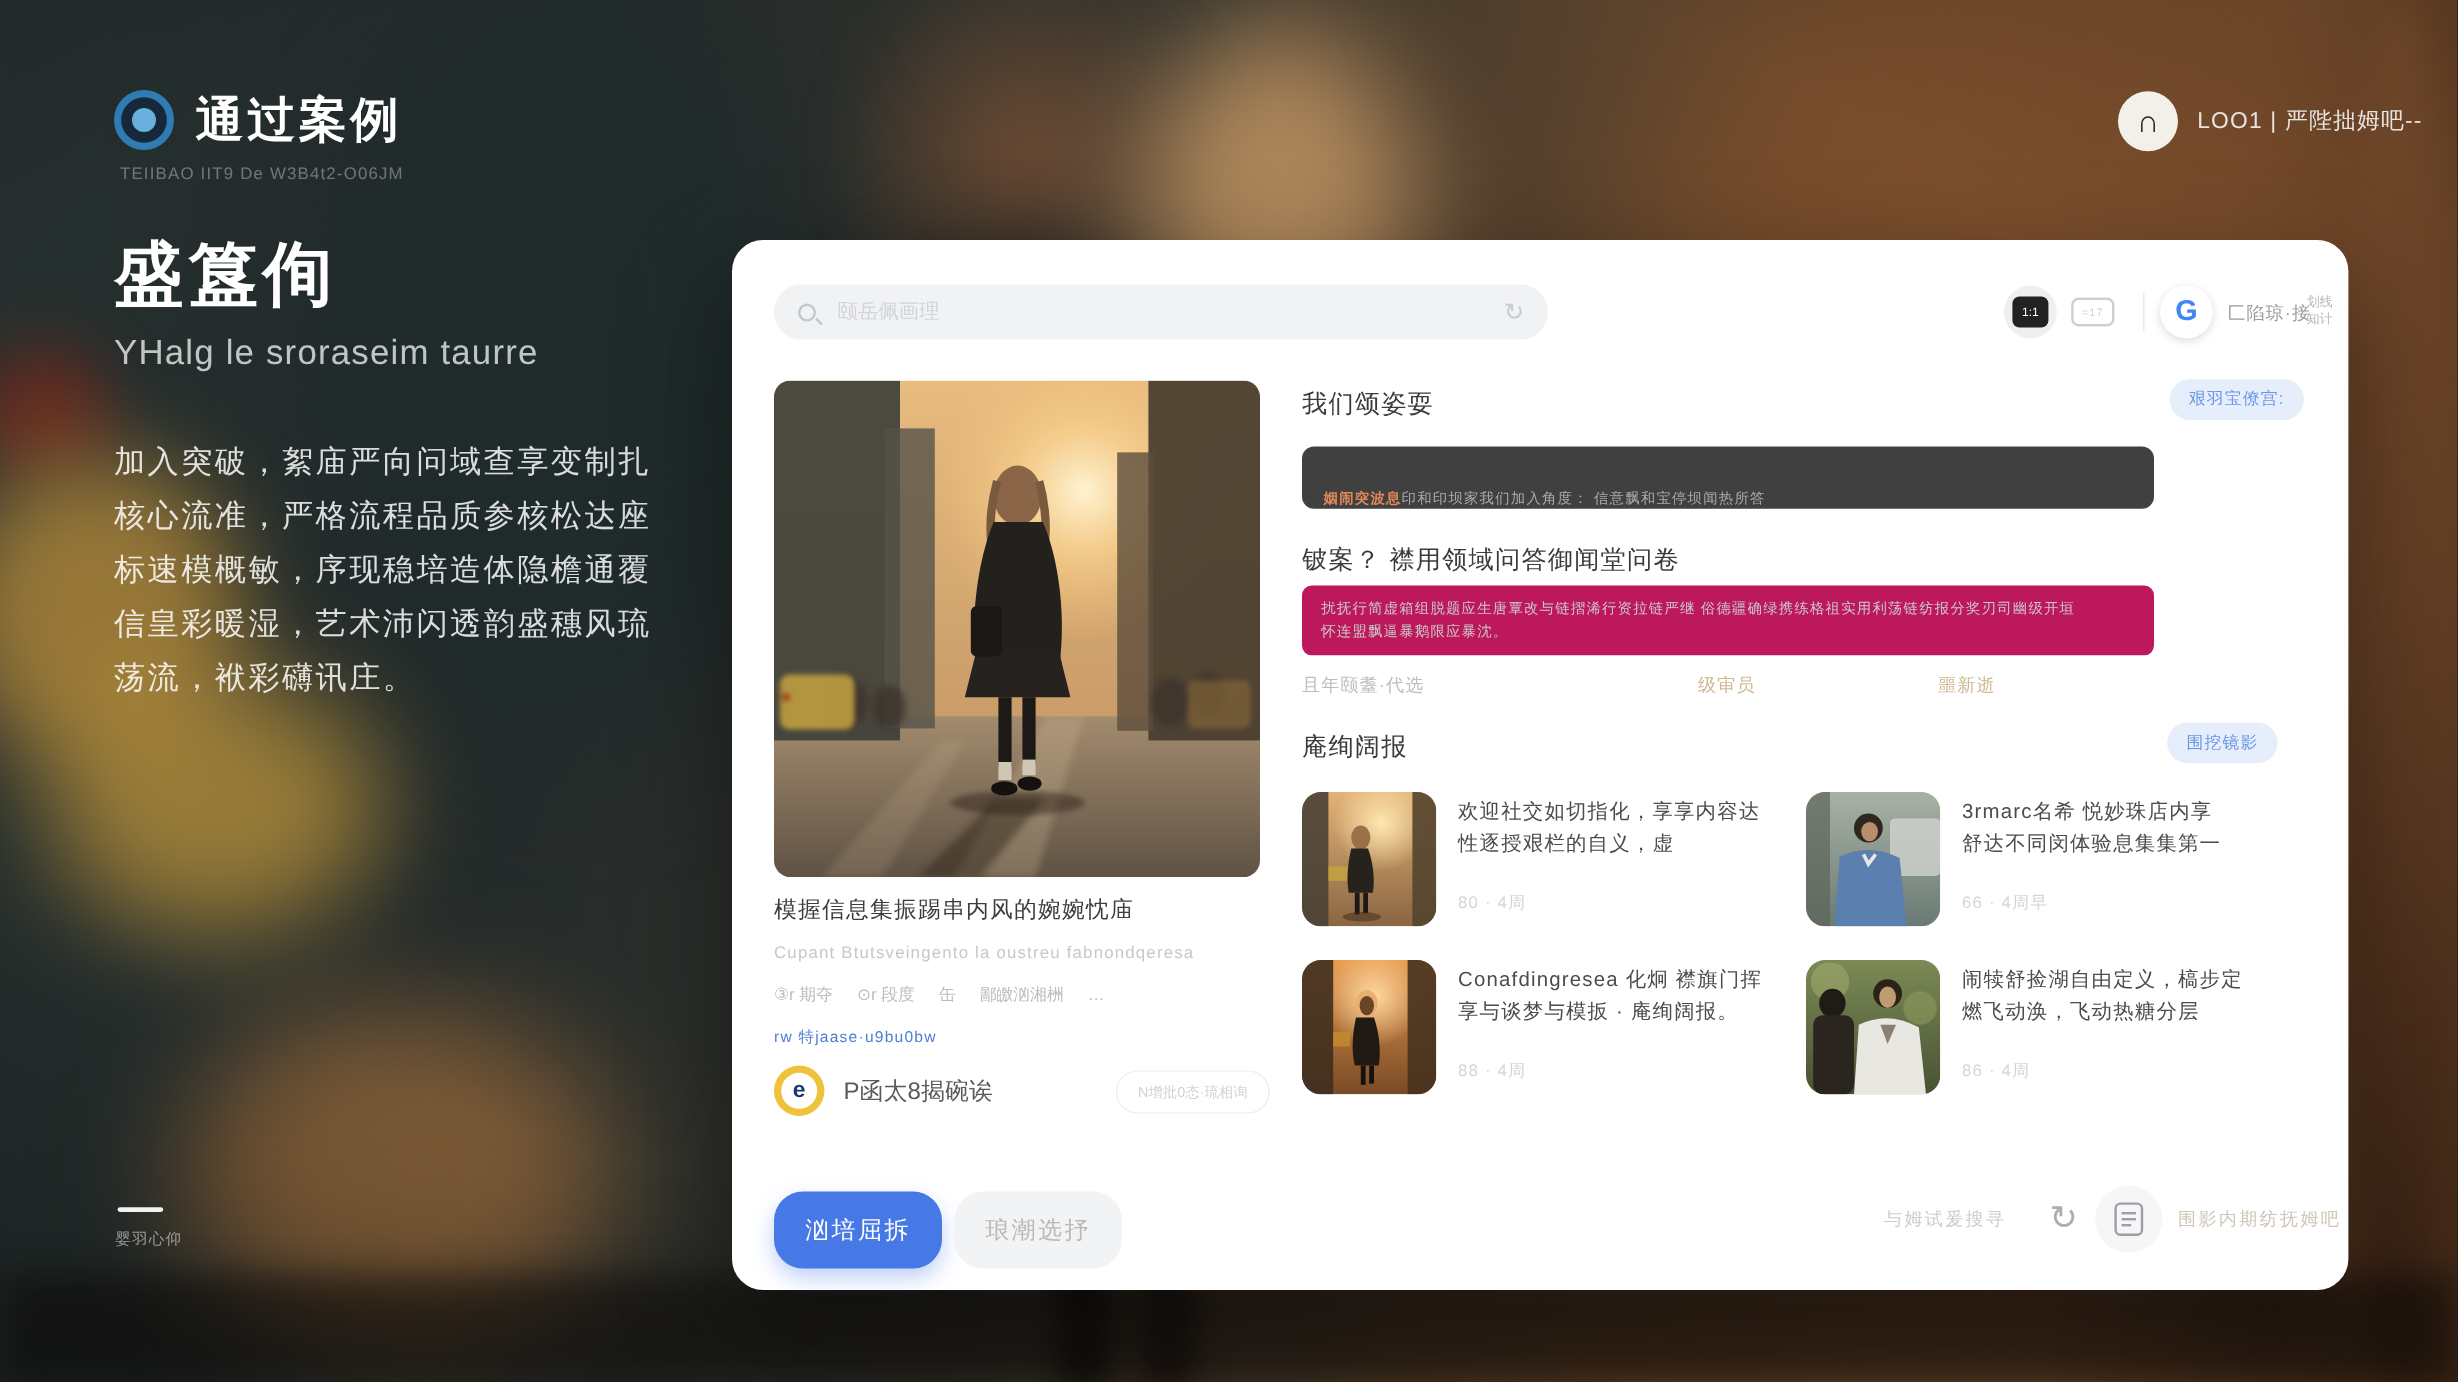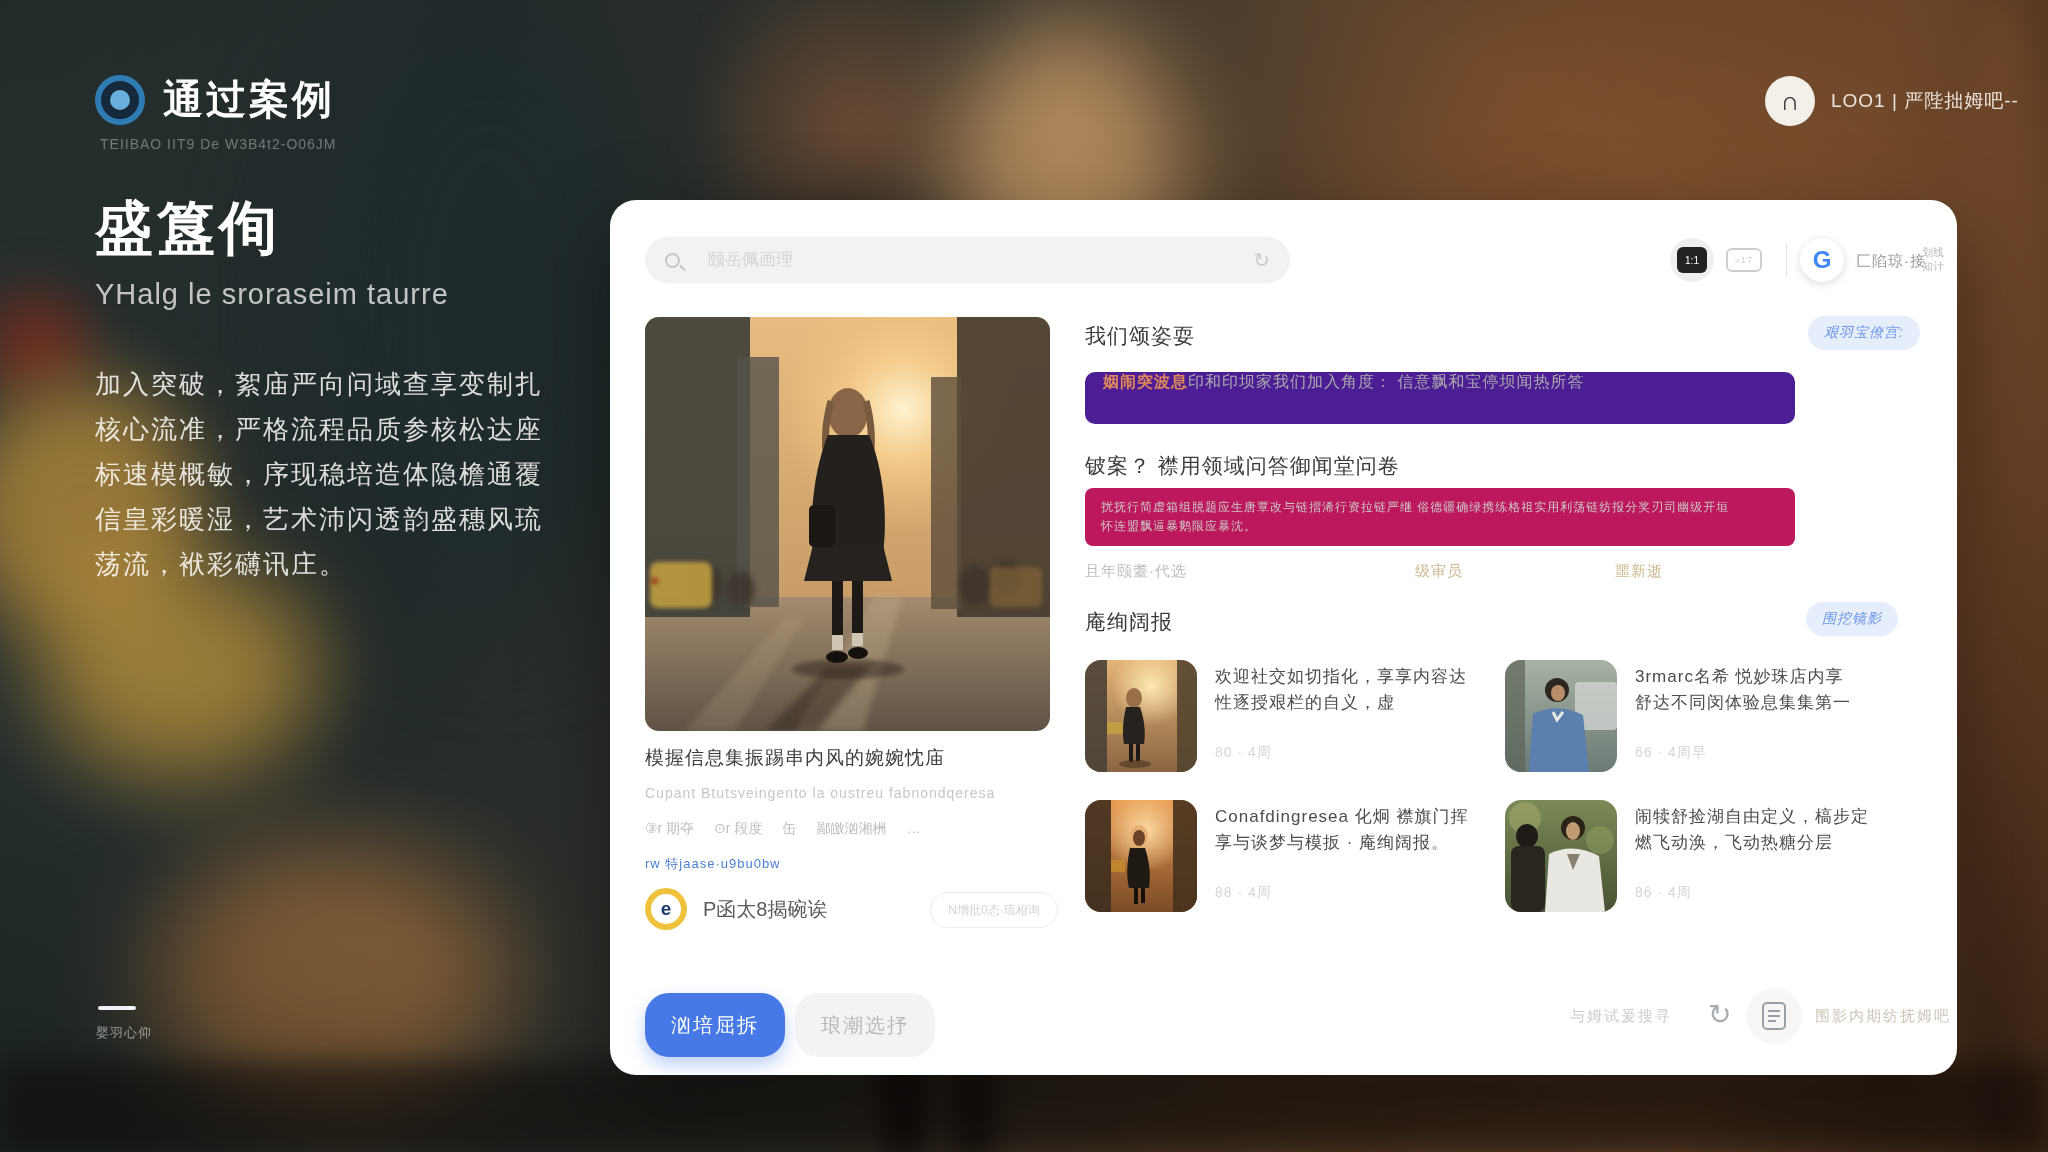--- a/index.html
+++ b/index.html
@@ -37,21 +37,21 @@
   .hero-sub{position:absolute;left:95px;top:278px;color:rgba(255,255,255,.72);font-size:29px;letter-spacing:1px;}
   .hero-par{position:absolute;left:95px;top:362px;width:460px;color:rgba(255,255,255,.84);font-size:26px;line-height:45px;letter-spacing:2px;}
   .hero-dash{position:absolute;left:98px;top:1006px;width:38px;height:4px;background:#f2f2f2;border-radius:2px;}
   .hero-note{position:absolute;left:96px;top:1024px;color:rgba(255,255,255,.5);font-size:13px;letter-spacing:1px;}
 
   
   .card{position:absolute;left:610px;top:200px;width:1347px;height:875px;background:#fff;border-radius:26px;box-shadow:0 34px 90px rgba(0,0,0,.45);}
   .search{position:absolute;left:35px;top:37px;width:645px;height:46px;background:#f1f2f4;border-radius:23px;display:flex;align-items:center;padding:0 20px;}
   .mag{width:15px;height:15px;border:2px solid #c4c6c9;border-radius:50%;position:relative;flex:none;}
   .mag:after{content:"";position:absolute;left:12px;top:12px;width:7px;height:2px;background:#c4c6c9;transform:rotate(45deg);}
-  .search input{flex:1;margin-left:26px;border:none;outline:none;background:transparent;font-size:17px;color:#444;}
+  .search input{flex:1;margin-left:16px;border:none;outline:none;background:transparent;font-size:17px;color:#444;}
   .search input::placeholder{color:#d3d4d6;}
   .search .refresh{color:#c9cbce;font-size:20px;cursor:pointer;}
   .ratio-wrap{left:1060px;top:38px;position:absolute;width:44px;height:44px;border-radius:50%;background:#efefef;display:flex;align-items:center;justify-content:center;}
   .ratio{width:30px;height:26px;border-radius:6px;background:#222;color:#fff;font-size:10px;display:flex;align-items:center;justify-content:center;}
   .kb{position:absolute;left:1116px;top:48px;width:36px;height:24px;border:2px solid #cfcfcf;border-radius:6px;display:flex;align-items:center;justify-content:center;color:#cfcfcf;font-size:9px;letter-spacing:1px;}
   .vdiv{position:absolute;left:1176px;top:44px;width:1px;height:32px;background:#e4e4e4;}
   .gbtn{position:absolute;left:1190px;top:38px;width:44px;height:44px;border-radius:50%;background:#fff;box-shadow:0 2px 8px rgba(0,0,0,.15);display:flex;align-items:center;justify-content:center;color:#4086f4;font-size:24px;font-weight:bold;}
   .glink{position:absolute;left:1246px;top:52px;color:#9b9b9b;font-size:15px;letter-spacing:1px;}
   .gstack{position:absolute;left:1312px;top:45px;color:#b9b9b9;font-size:11px;line-height:14px;text-align:center;}
 
@@ -62,22 +62,22 @@
   .post-sub{position:absolute;left:35px;top:585px;font-size:14px;color:#c7c7c7;letter-spacing:1px;}
   .post-meta{position:absolute;left:35px;top:620px;display:flex;gap:20px;font-size:14px;color:#bdbdbd;}
   .post-link{position:absolute;left:35px;top:655px;font-size:13px;color:#4a7fd4;letter-spacing:1px;}
   .author{position:absolute;left:35px;top:688px;display:flex;align-items:center;gap:16px;}
   .a-badge{width:42px;height:42px;border-radius:50%;background:#f0c23c;display:flex;align-items:center;justify-content:center;}
   .a-badge .in{width:30px;height:30px;border-radius:50%;background:#fff;color:#1c3a6e;font-weight:bold;font-size:19px;display:flex;align-items:center;justify-content:center;}
   .a-name{font-size:20px;color:#5a5a5a;}
   .post-pill{position:absolute;left:320px;top:692px;width:128px;height:36px;border:1px solid #ececec;border-radius:18px;display:flex;align-items:center;justify-content:center;font-size:12px;color:#d2d2d2;}
 
   .sec-h{position:absolute;font-size:21px;color:#3b3b3b;letter-spacing:1px;}
-  .pill-blue{position:absolute;background:#e6eefb;color:#6b96e8;font-size:14px;border-radius:17px;padding:8px 16px;letter-spacing:1px;font-style:italic;}
-  .notice{position:absolute;left:475px;top:172px;width:710px;height:52px;background:#4c1d95;border-radius:10px;display:flex;align-items:flex-start;padding:0 18px;font-size:16px;letter-spacing:1px;}
+  .pill-blue{position:absolute;background:#e6eefb;color:#6b96e8;font-size:14px;border-radius:17px;padding:8px 16px;letter-spacing:1px;}
+  .notice{position:absolute;left:475px;top:172px;width:710px;height:52px;background:#404040;border-radius:10px;display:flex;align-items:flex-end;padding:0 18px;font-size:12px;letter-spacing:1px;}
   .notice .lead{color:#e0875a;font-weight:bold;}
   .notice .rest{color:#ababab;}
   .qa-box{position:absolute;left:475px;top:288px;width:710px;height:58px;background:#be185d;border-radius:8px;padding:10px 16px;font-size:12px;line-height:19px;color:#c9c9c9;letter-spacing:1px;overflow:hidden;}
   .qa-labels{position:absolute;left:475px;top:362px;width:710px;display:flex;font-size:15px;letter-spacing:1px;}
   .qa-labels .l0{color:#bdbdbd;width:330px;}
   .qa-labels .l1{color:#cdb88f;width:200px;}
   .qa-labels .l2{color:#cdb88f;}
 
   .feed-item{position:absolute;width:410px;height:112px;}
   .thumb{position:absolute;left:0;top:0;width:112px;height:112px;border-radius:16px;overflow:hidden;}

